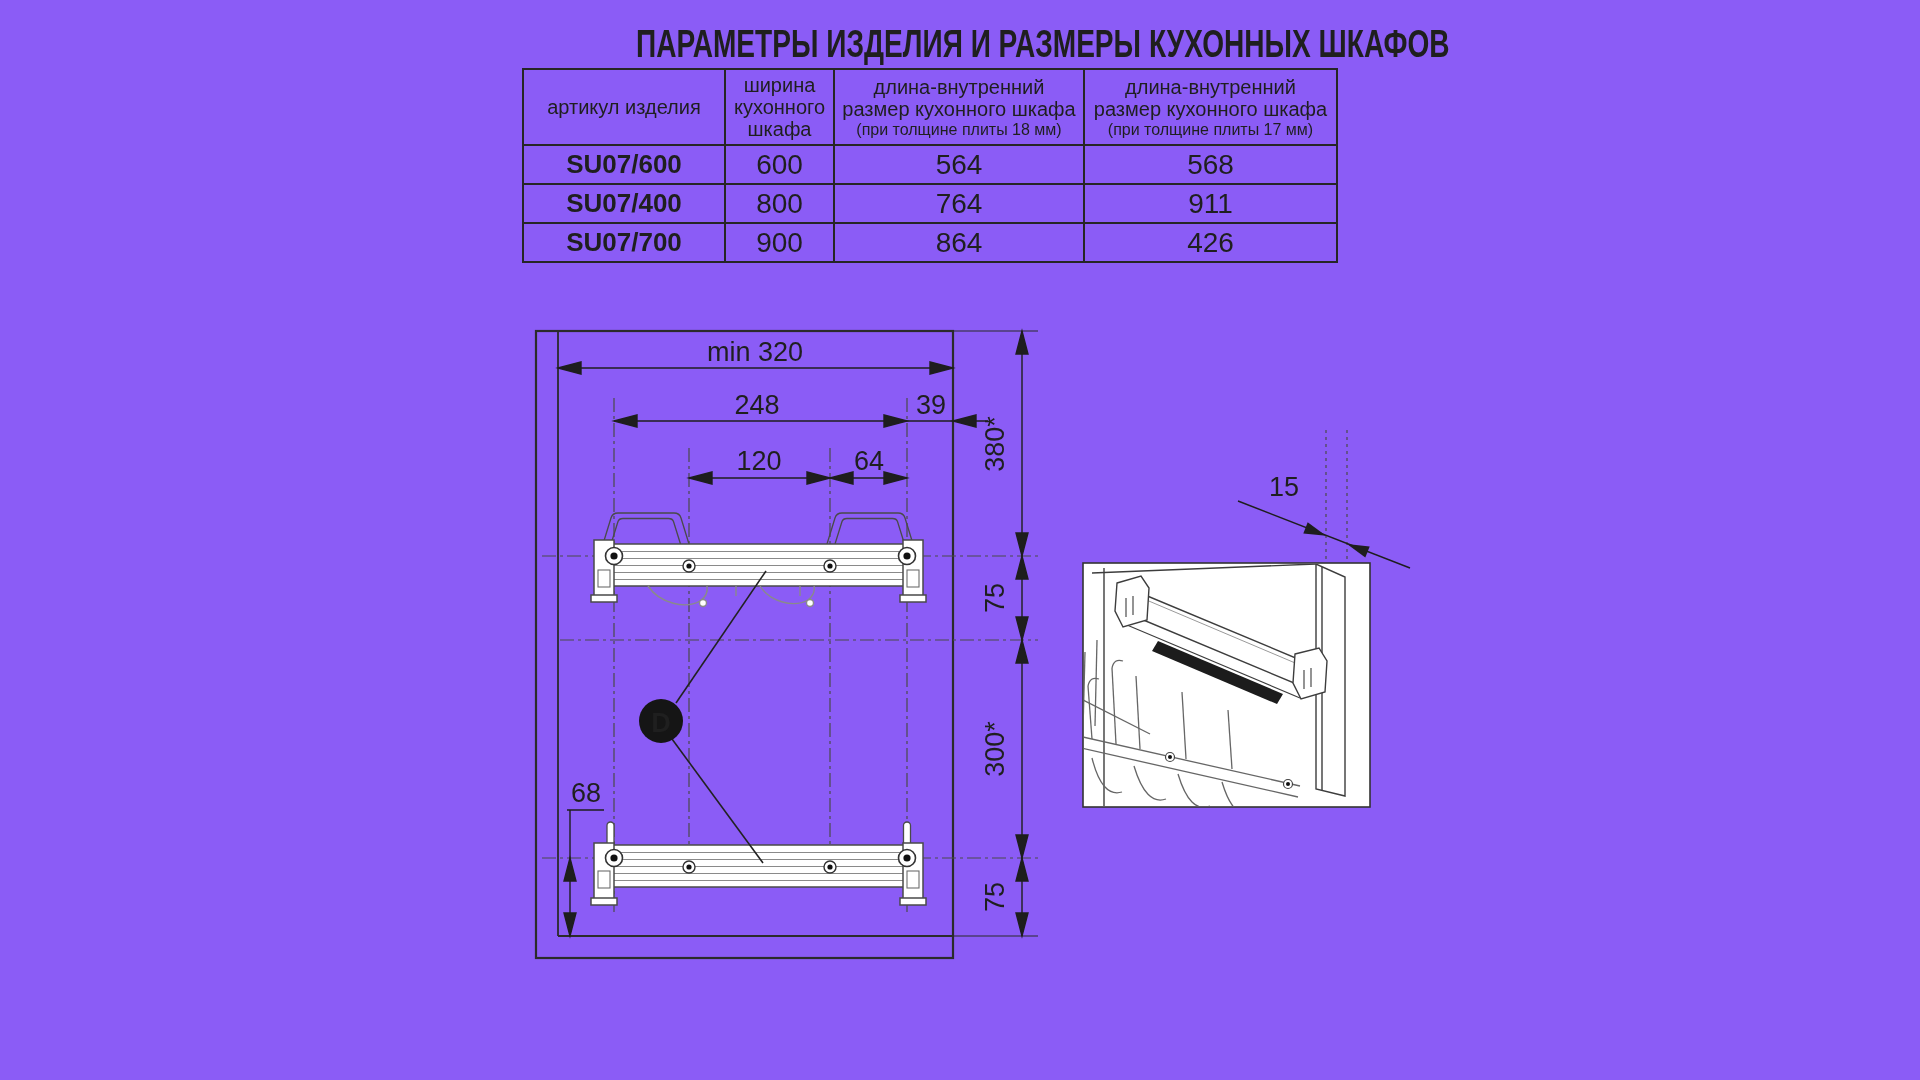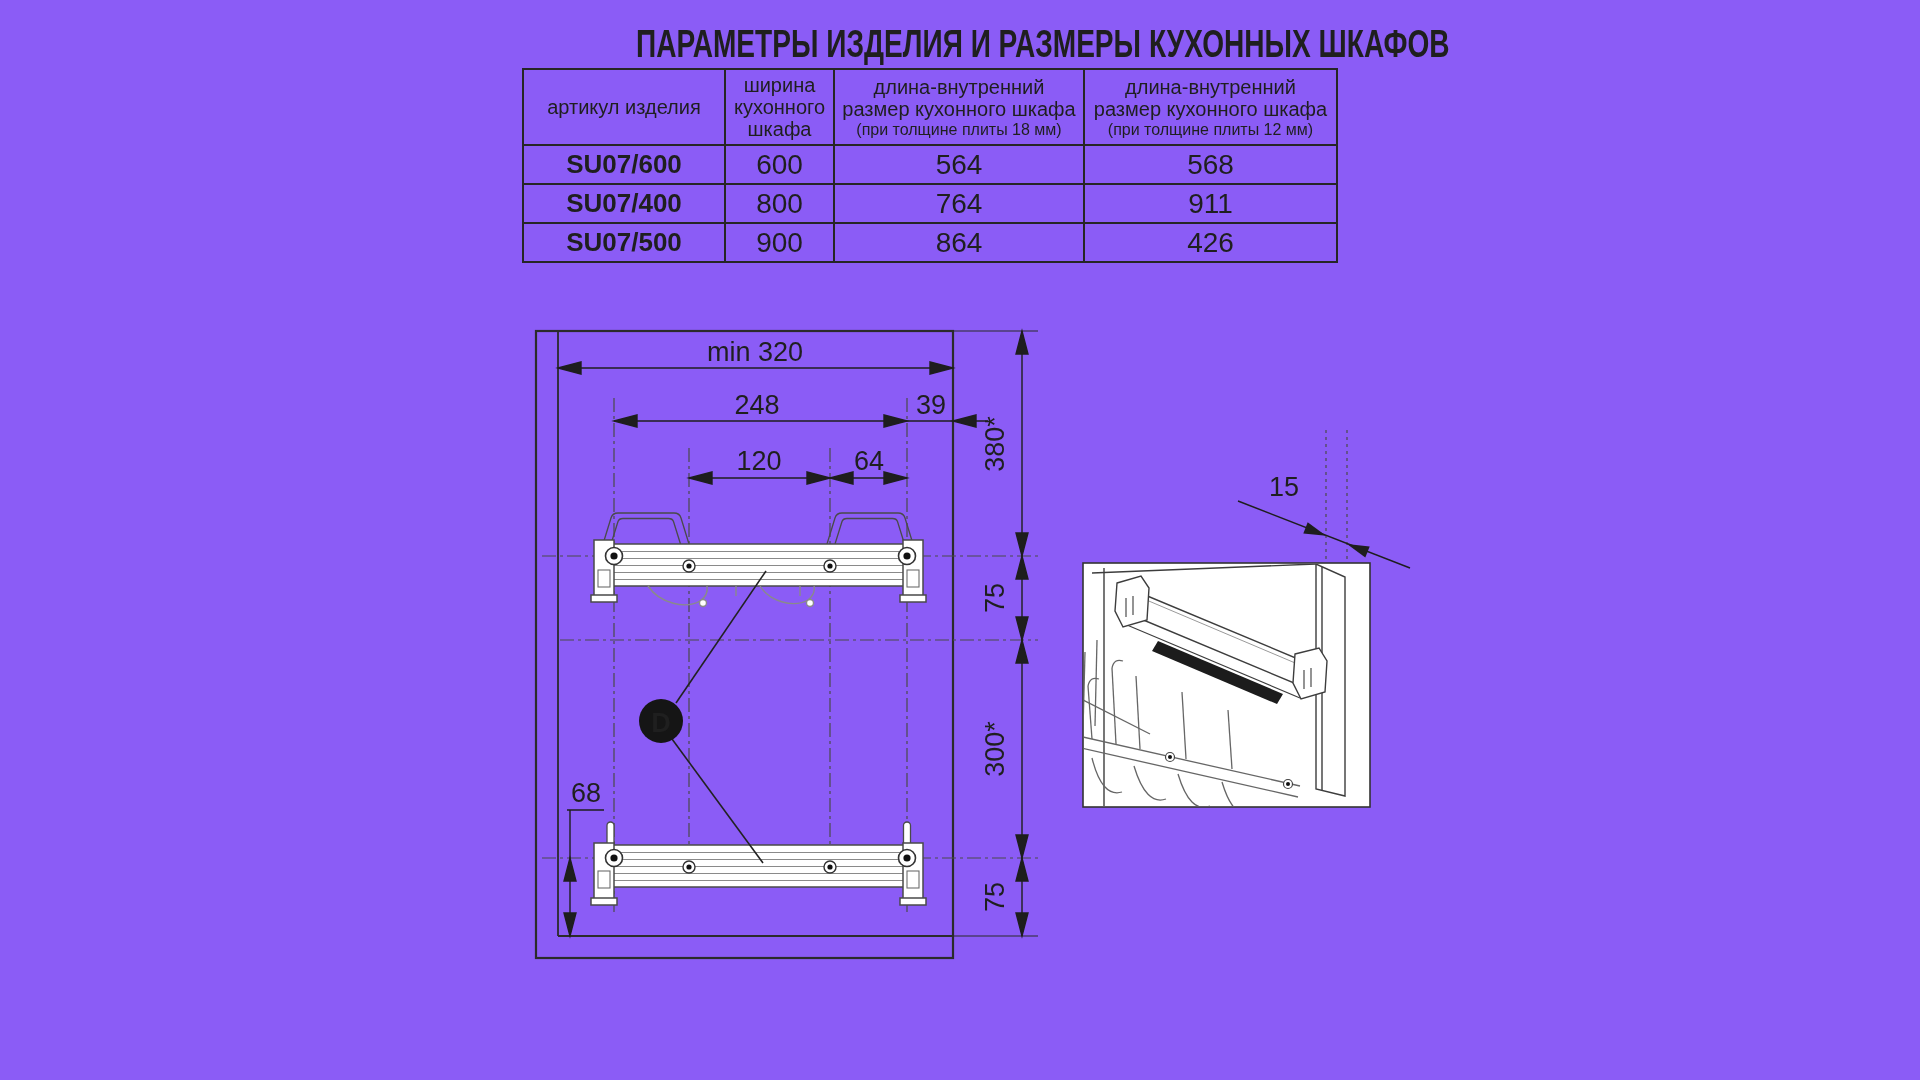--- a/index.html
+++ b/index.html
@@ -40,39 +40,39 @@
         </th>
         <th>
           <span>ширина кухонного шкафа</span>
         </th>
         <th>
           <span>длина-внутренний размер кухонного шкафа</span>
           <span class="note">(при толщине плиты 18 мм)</span>
         </th>
         <th>
           <span>длина-внутренний размер кухонного шкафа</span>
-          <span class="note">(при толщине плиты 12 мм)</span>
+          <span class="note">(при толщине плиты 17 мм)</span>
         </th>
       </tr>
     </thead>
     <tbody>
       <tr>
         <td class="art">SU07/600</td>
         <td>600</td>
         <td>564</td>
         <td>568</td>
       </tr>
       <tr>
         <td class="art">SU07/400</td>
         <td>800</td>
         <td>764</td>
         <td>911</td>
       </tr>
       <tr>
-        <td class="art">SU07/500</td>
+        <td class="art">SU07/700</td>
         <td>900</td>
         <td>864</td>
         <td>426</td>
       </tr>
     </tbody>
   </table>
 
   <svg style="left:420px;top:300px" width="660" height="680" viewBox="420 300 660 680">
 
     <g stroke="#2b2b2b" fill="none" stroke-width="2.2">

